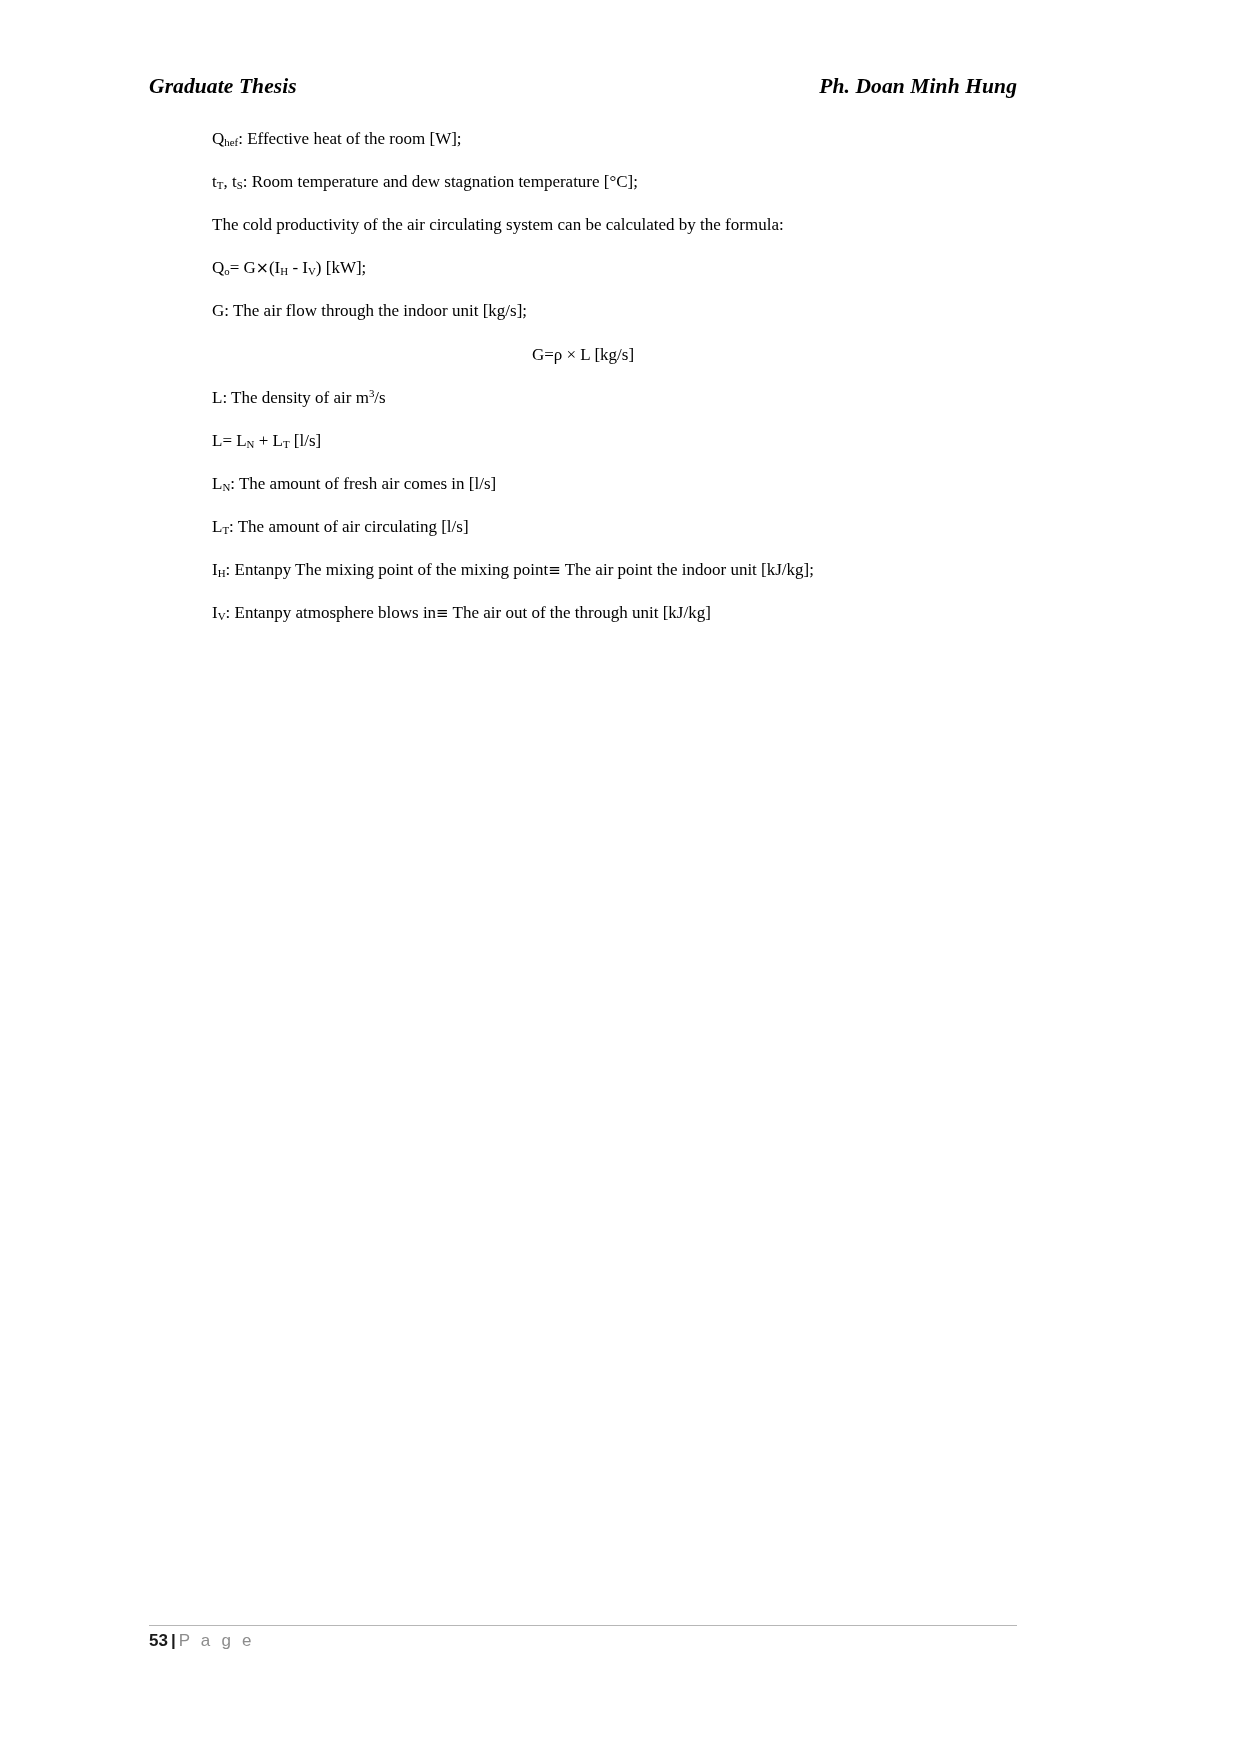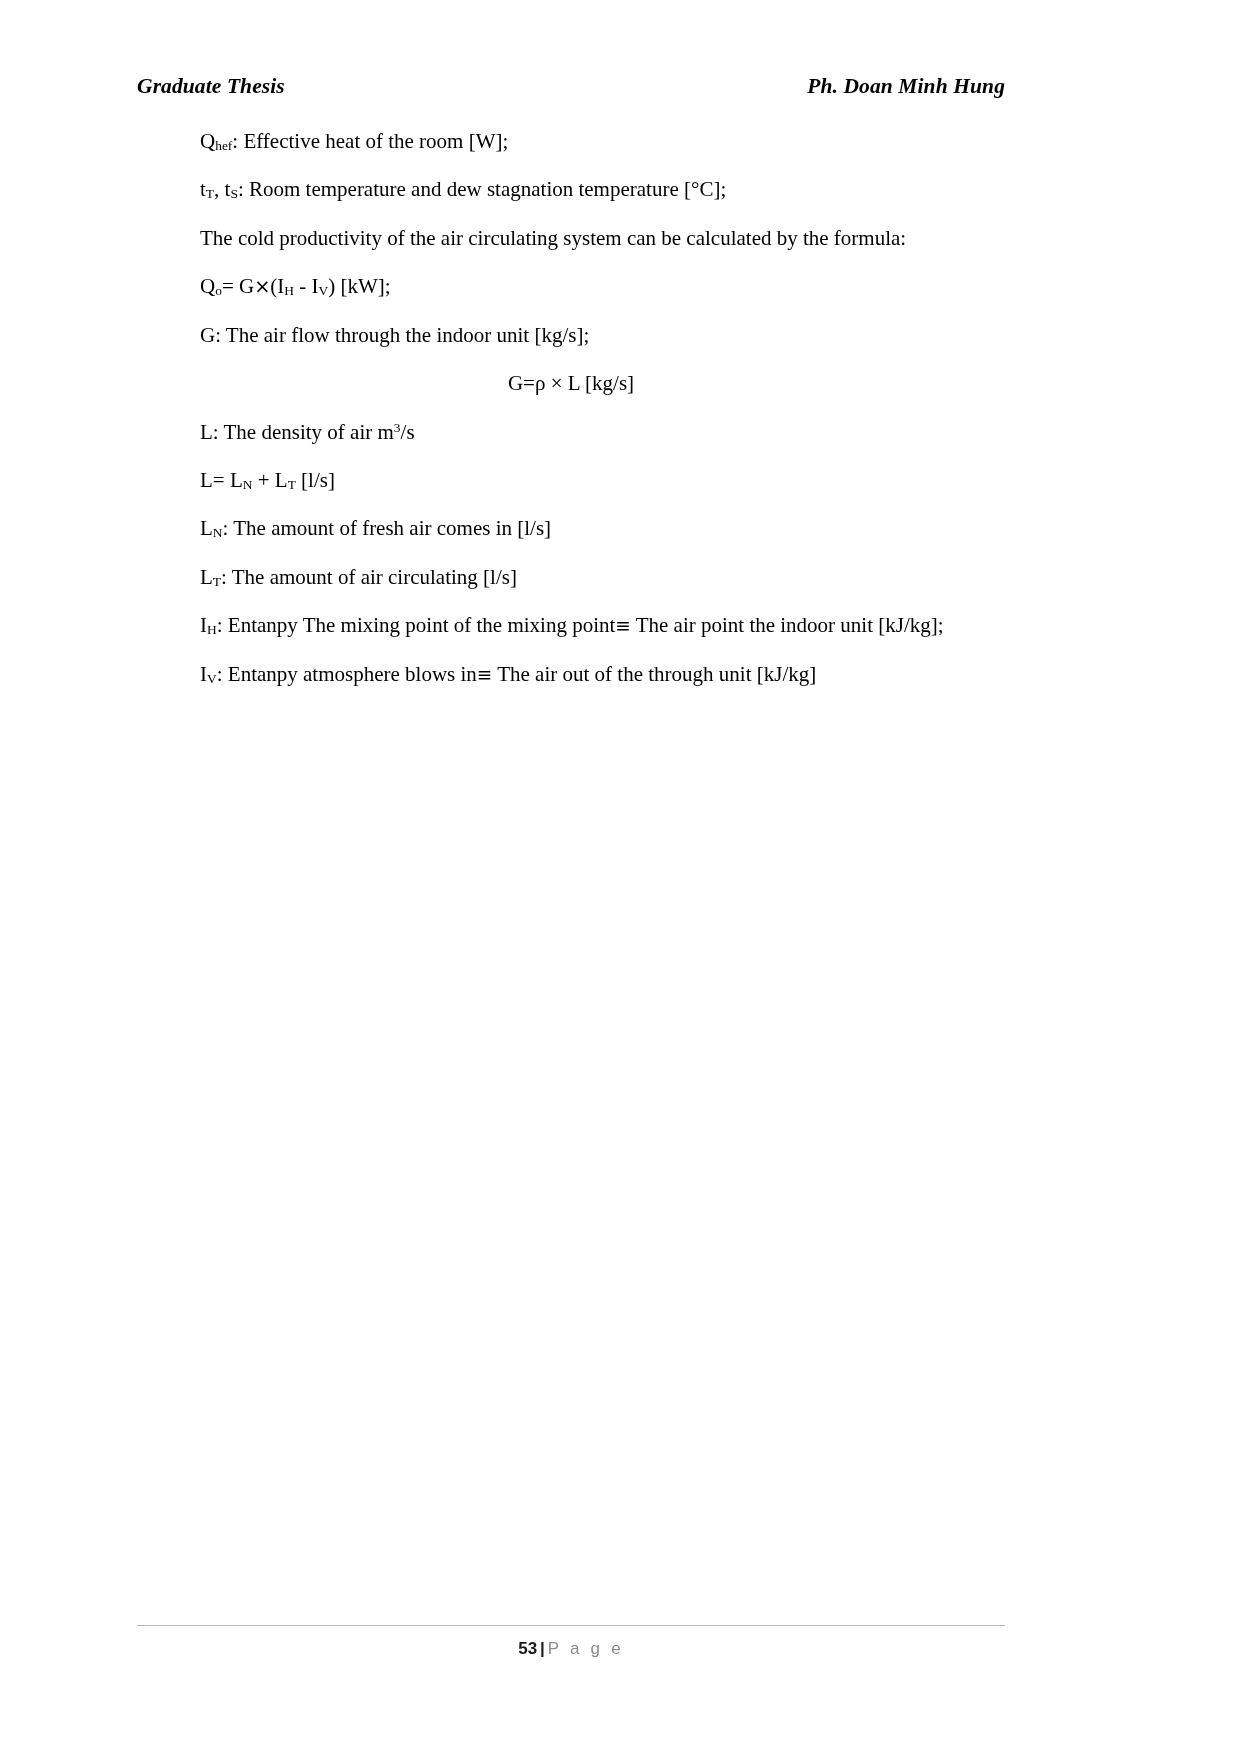--- a/index.html
+++ b/index.html
@@ -12,21 +12,21 @@
     width: 1240px;
     height: 1754px;
     position: relative;
     font-family: "Liberation Serif", "DejaVu Serif", serif;
     color: #000000;
     overflow: hidden;
   }
 
   .page {
     position: absolute;
-    top: 0; left: 0;
+    top: 0; left: 12px;
     width: 1148px;
     height: 1754px;
     box-sizing: border-box;
   }
 
   
   .running-header {
     position: absolute;
     top: 74px;
     left: 137px;
@@ -45,21 +45,21 @@
   
   .body-area {
     position: absolute;
     top: 128px;
     left: 137px;
     width: 868px;
   }
 
   p.para {
     margin: 0 0 20.5px 0;
-    font-size: 21px;
+    font-size: 17px;
     line-height: 1.33;
     text-align: justify;
     text-indent: 63px;
     -webkit-hyphens: none;
     hyphens: none;
   }
   p.para.center {
     text-align: center;
     text-indent: 0;
   }
@@ -91,22 +91,22 @@
     top: 1625px;
     width: 868px;
   }
   .footer-rule {
     width: 100%;
     height: 1px;
     background: #b7b7b7;
     margin: 0;
   }
   .footer-text {
-    margin-top: 13px;
-    text-align: center;
+    margin-top: 5px;
+    text-align: left;
     font-family: "Liberation Sans", "DejaVu Sans", sans-serif;
     font-size: 17px;
   }
   .footer-text .pgnum {
     font-weight: 700;
     color: #1a1a1a;
   }
   .footer-text .pgbar {
     font-weight: 700;
     color: #1a1a1a;

